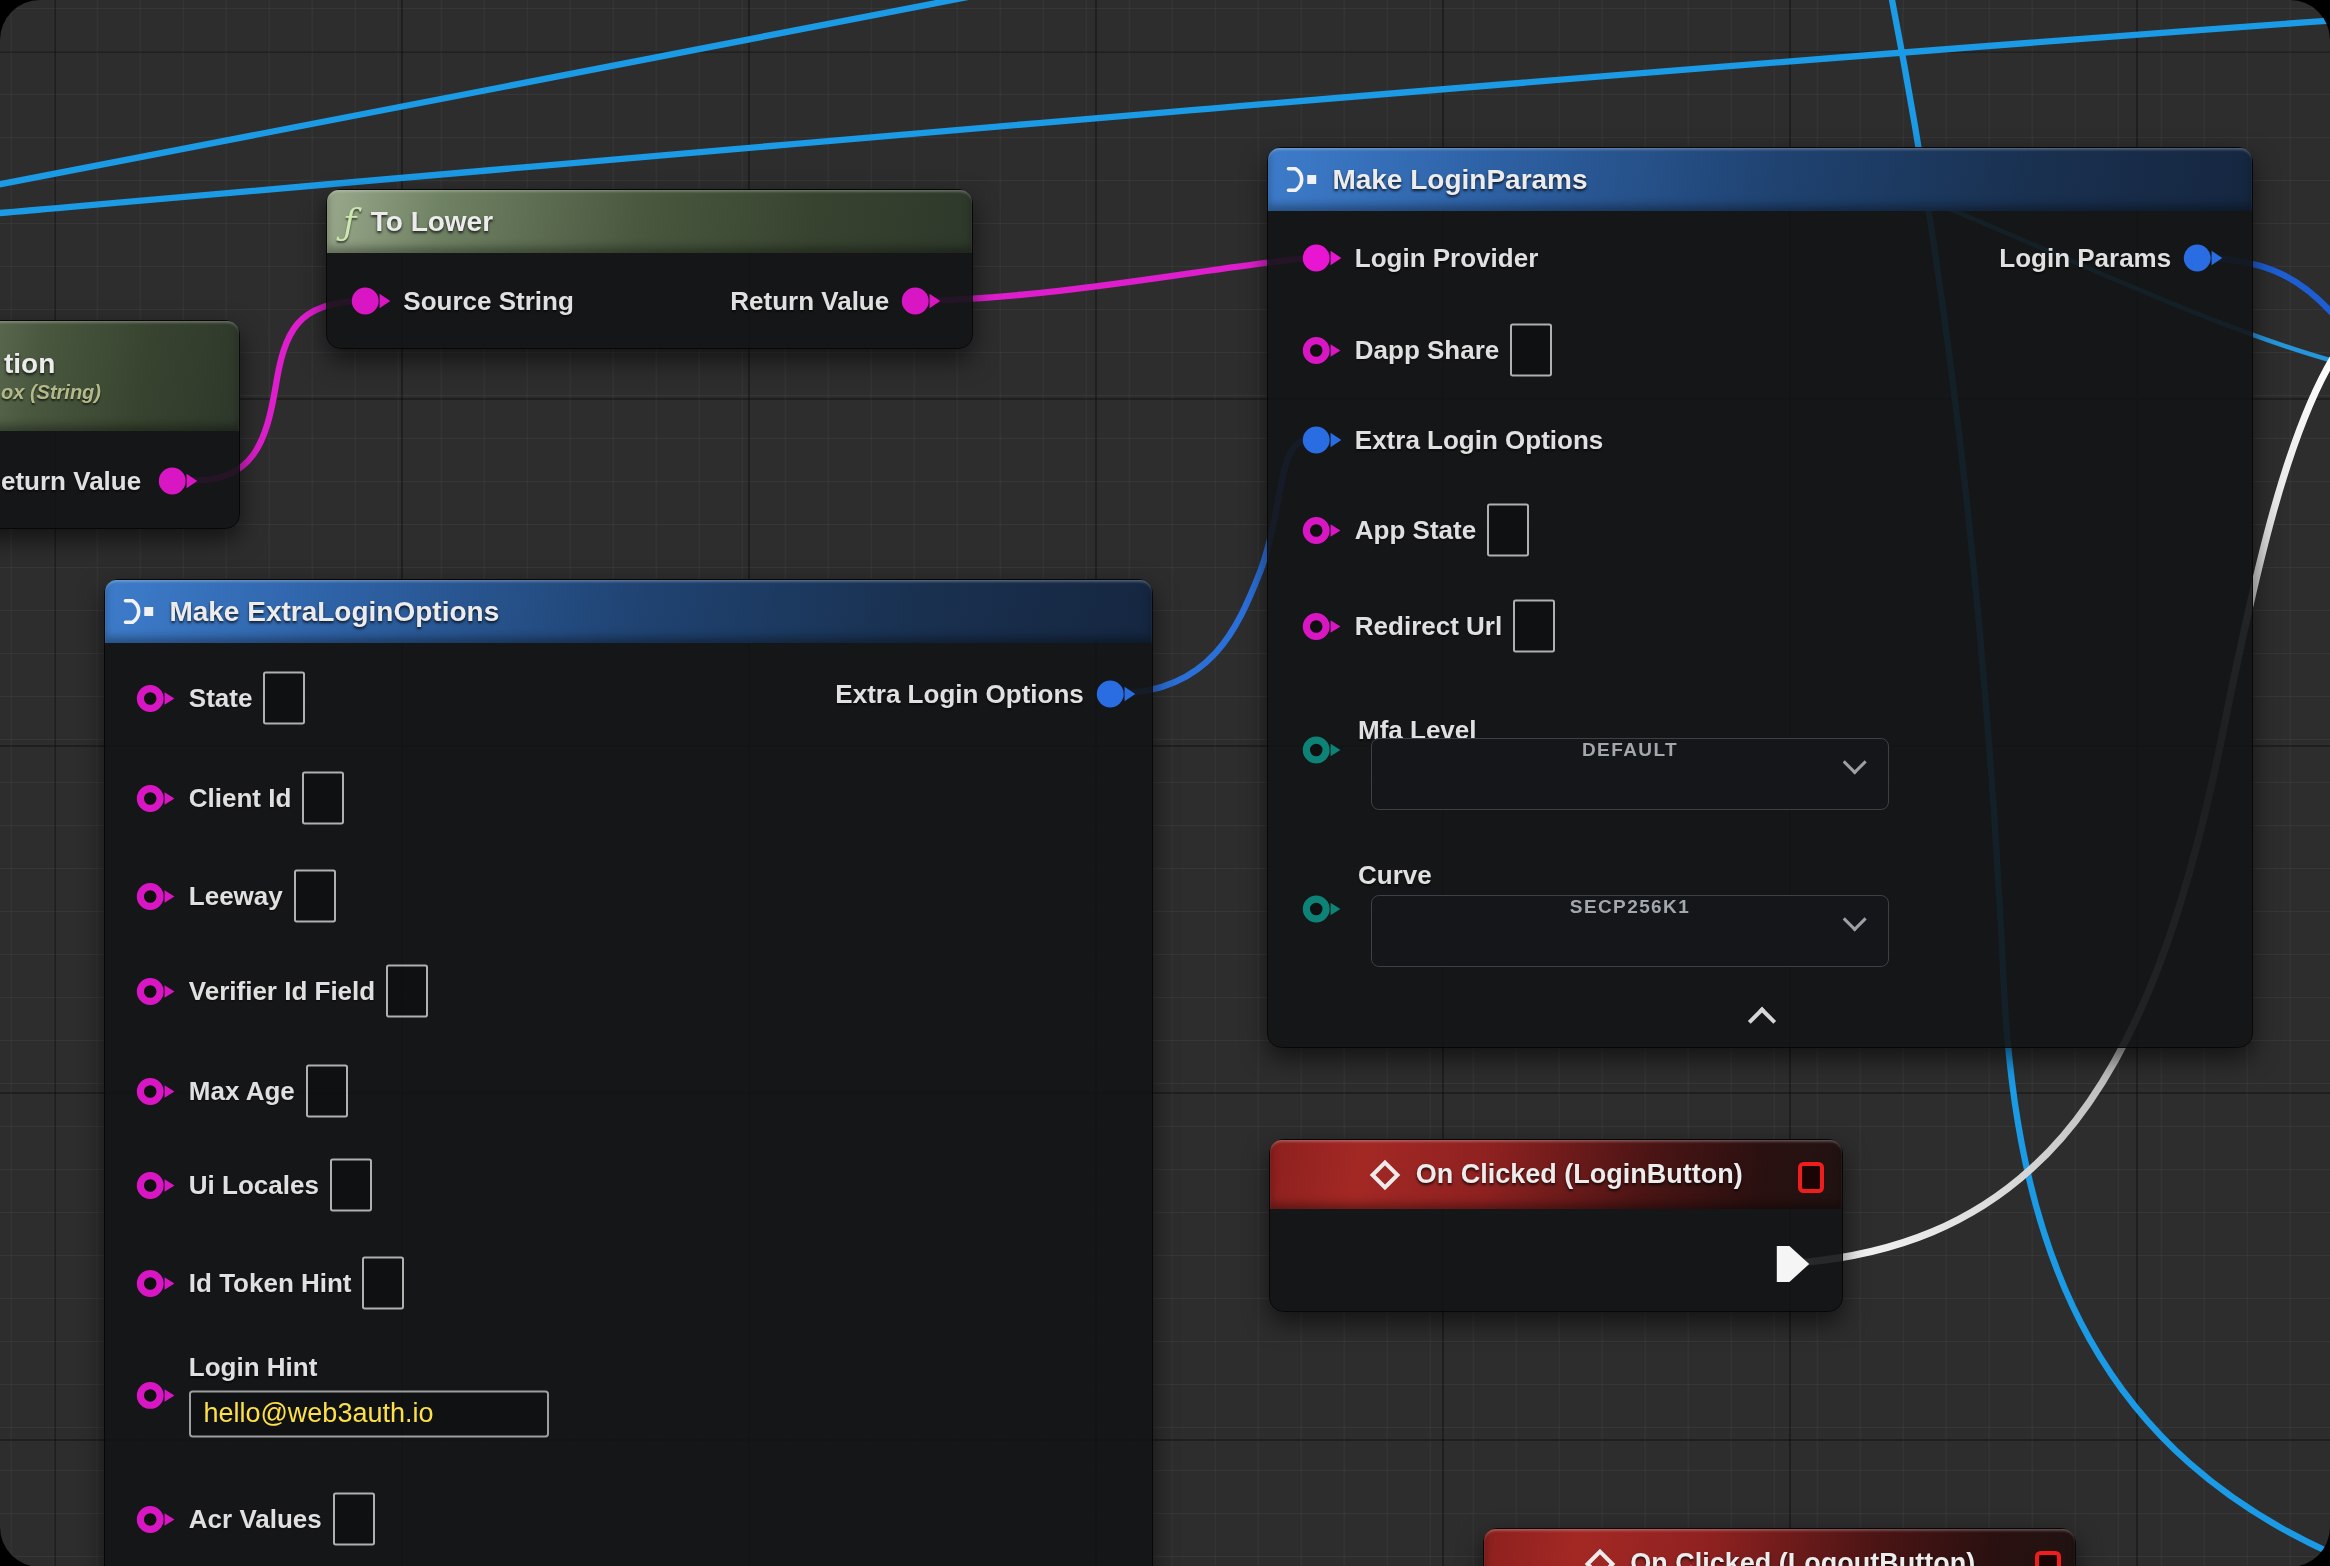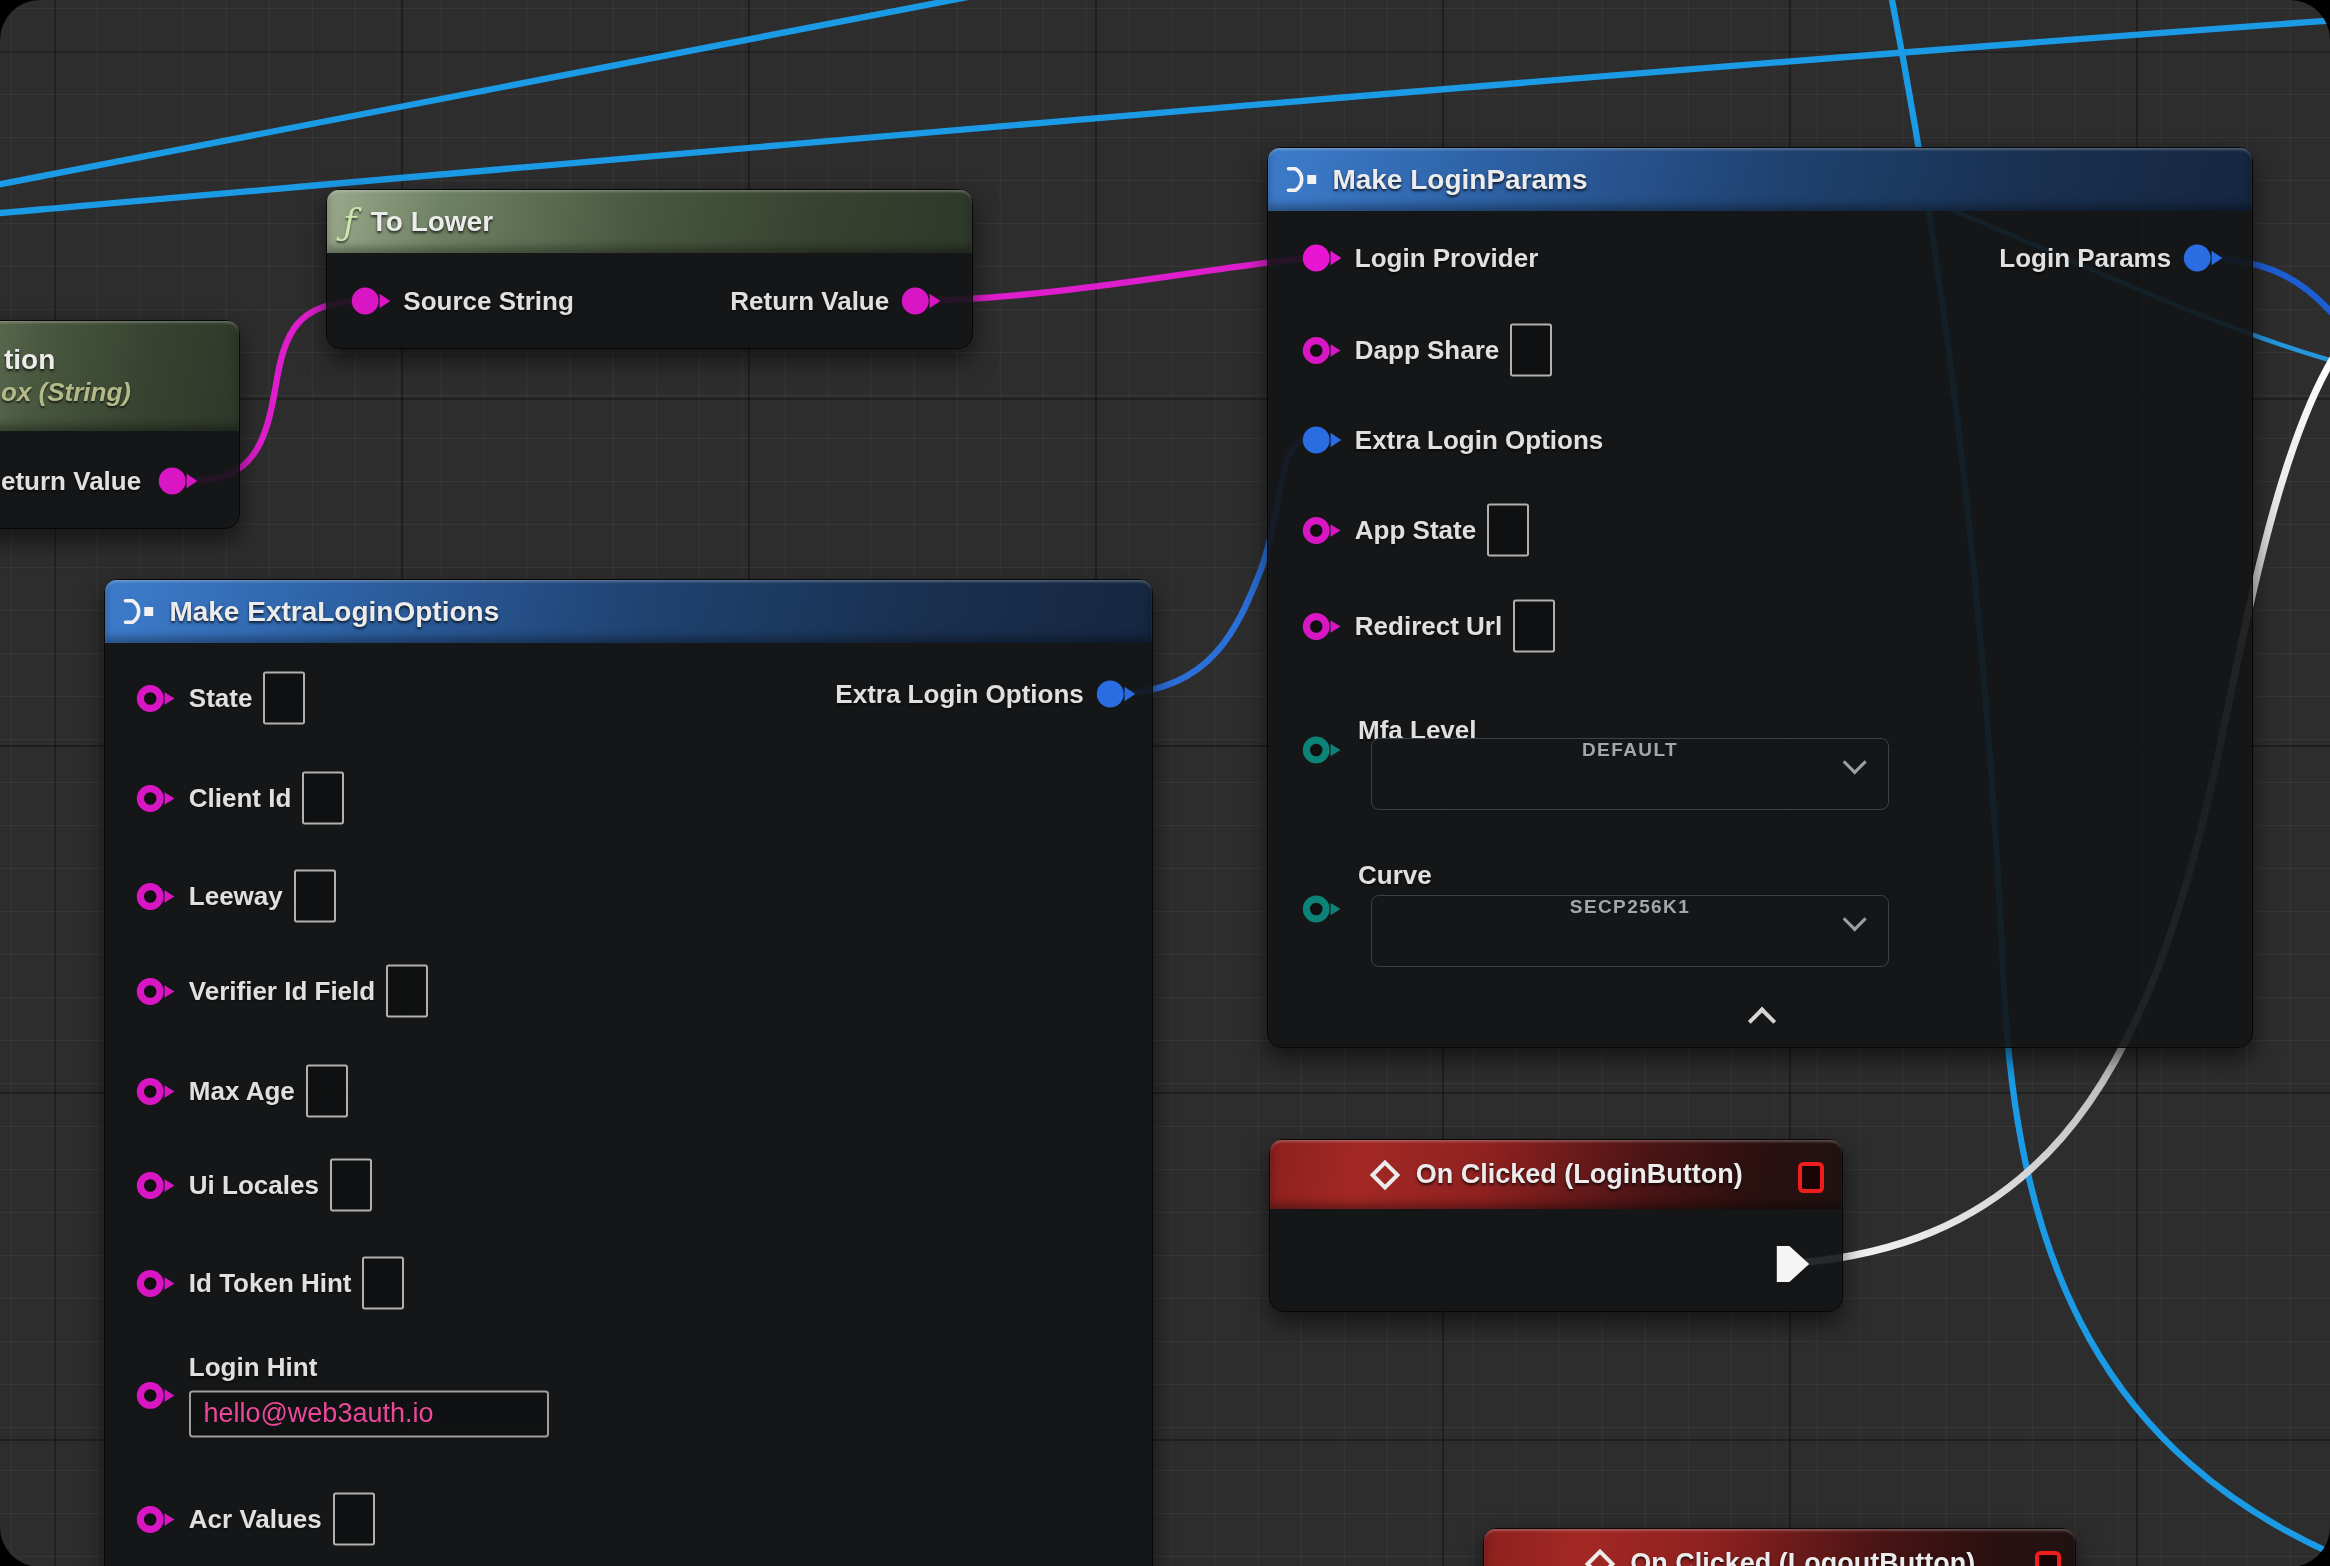--- a/index.html
+++ b/index.html
@@ -20,28 +20,28 @@
 
   .node{position:absolute;background:rgba(19,20,21,0.91);border:1.8px solid #070707;
     border-radius:14.4px;box-shadow:0 10.8px 25px rgba(0,0,0,0.55);}
   .hdr{position:absolute;left:0;top:0;right:0;display:flex;align-items:center;gap:14.4px;
     padding:0 16px;border-radius:11.7px 11.7px 0 0;
     box-shadow:inset 0 2.7px 2.7px -0.9px rgba(255,255,255,0.28), inset 0 -5.4px 9px rgba(0,0,0,0.35);}
   .hdr-green{background:linear-gradient(100deg,#9aa98c 0%,#6f8163 18%,#4a583f 48%,#37432f 75%,#2e382b 100%);}
   .hdr-blue{background:linear-gradient(100deg,#3d7ccb 0%,#2e62a6 22%,#1f4270 52%,#19304f 78%,#152640 100%);}
   .hdr-red{background:linear-gradient(100deg,#8c201e 0%,#a32824 16%,#8e2120 38%,#4a1414 66%,#2a1010 85%,#201312 100%);justify-content:center;}
   .title{font-size:28px;font-weight:700;color:#ececec;text-shadow:0 1.8px 2.7px rgba(0,0,0,0.75);white-space:nowrap;}
-  .subtitle{font-size:26px;font-style:italic;font-weight:700;color:#b4b989;text-shadow:0 1.8px 1.8px rgba(0,0,0,0.6);white-space:nowrap;text-align:center;}
+  .subtitle{font-size:20px;font-style:italic;font-weight:700;color:#b4b989;text-shadow:0 1.8px 1.8px rgba(0,0,0,0.6);white-space:nowrap;text-align:center;}
   .fn-icon{font-family:"DejaVu Serif",serif;font-style:italic;font-size:36px;line-height:1;
     color:#cde7b0;text-shadow:0 1.8px 1.8px rgba(0,0,0,0.6);}
   .row{position:absolute;display:flex;align-items:center;gap:10.8px;transform:translateY(-50%);}
   .plabel{font-size:26px;font-weight:700;color:#e0e0e0;text-shadow:0 1.8px 1.8px rgba(0,0,0,0.55);white-space:nowrap;}
   .fieldbox{width:38px;height:49px;border:2.7px solid #b0b0b0;border-radius:2.7px;background:rgba(0,0,0,0.25);}
   .txtfield{width:344px;height:43px;border:2.7px solid #9e9e9e;border-radius:3.6px;background:rgba(8,8,8,0.3);
-    display:flex;align-items:center;padding-left:12.6px;font-size:27px;color:#ec4899;white-space:nowrap;}
+    display:flex;align-items:center;padding-left:12.6px;font-size:27px;color:#fde047;white-space:nowrap;}
   .dropdown{position:absolute;width:518px;height:72px;background:#141619;border:1.8px solid #3d4045;border-radius:8px;
     display:flex;align-items:center;padding:0 25px;box-sizing:border-box;flex-direction:column;}
   .ddtext{font-size:19px;font-weight:700;letter-spacing:1.4px;color:#a2a7ac;white-space:nowrap;}
   .chev{width:14.4px;height:14.4px;border-right:3.6px solid #9aa0a6;border-bottom:3.6px solid #9aa0a6;
     transform:rotate(45deg);margin-left:auto;margin-top:-7.2px;}
   .collapse-chev{position:absolute;width:16px;height:16px;border-right:4.5px solid #d6d6d6;border-bottom:4.5px solid #d6d6d6;
     transform:rotate(-135deg);}
   .delegate-sq{position:absolute;width:18px;height:23.4px;border:4.5px solid #f01d1d;border-radius:5.4px;background:#1a0404;}
   .pin-svg{flex:none;display:block;}
 </style>

